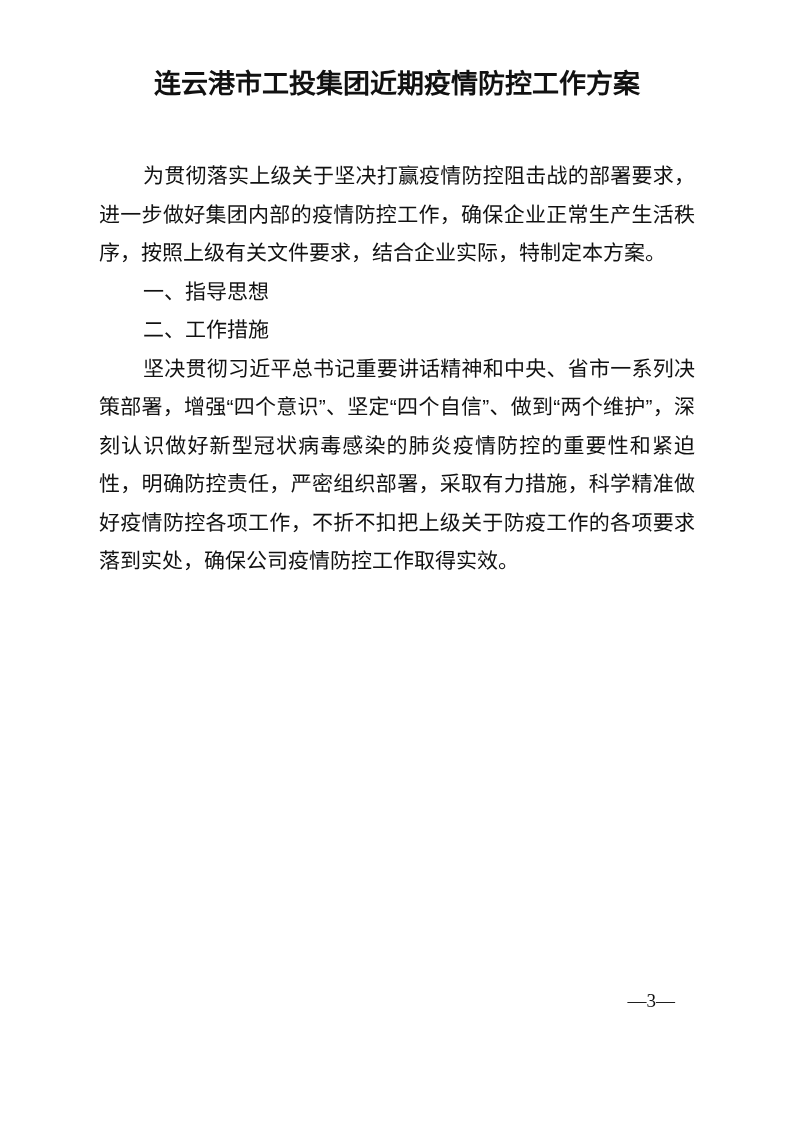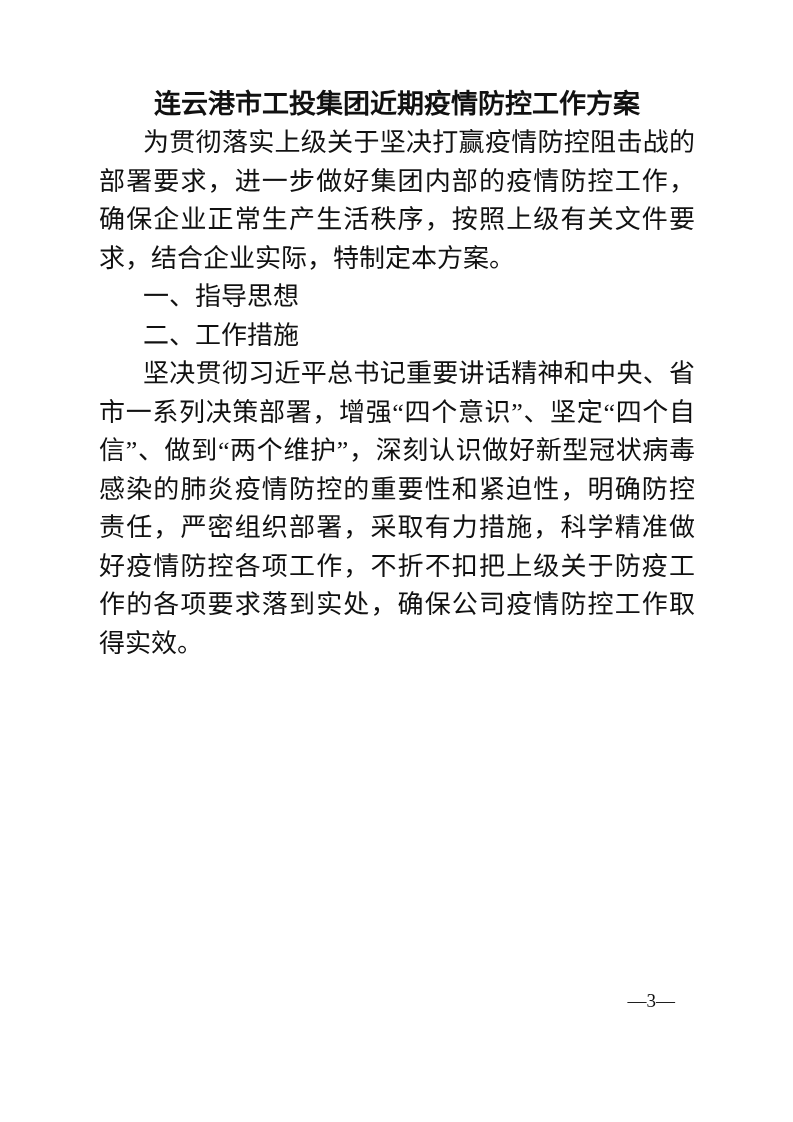--- a/index.html
+++ b/index.html
@@ -7,38 +7,38 @@
     padding: 0;
     background: #ffffff;
   }
   .page {
     position: relative;
     width: 793px;
     height: 1122px;
     margin: 0 auto;
     background: #ffffff;
     box-sizing: border-box;
-    padding: 84px 98px 0 99px;
+    padding: 64px 98px 0 99px;
     overflow: hidden;
     color: #111111;
     font-family: "Liberation Sans", sans-serif;
   }
   .doc-title {
     margin: 0;
     font-size: 27px;
     line-height: 40px;
     font-weight: 700;
     text-align: center;
     white-space: nowrap;
   }
   .doc-body {
-    font-size: 26px;
+    margin-top: 53px;
+    font-size: 21px;
     line-height: 38.5px;
     text-align: justify;
-    font-family: Liberation Serif, serif;
   }
   .para {
     margin: 0;
     text-indent: 44px;
   }
   .bold-lead {
     font-weight: 700;
   }
   .page-number {
     position: absolute;

